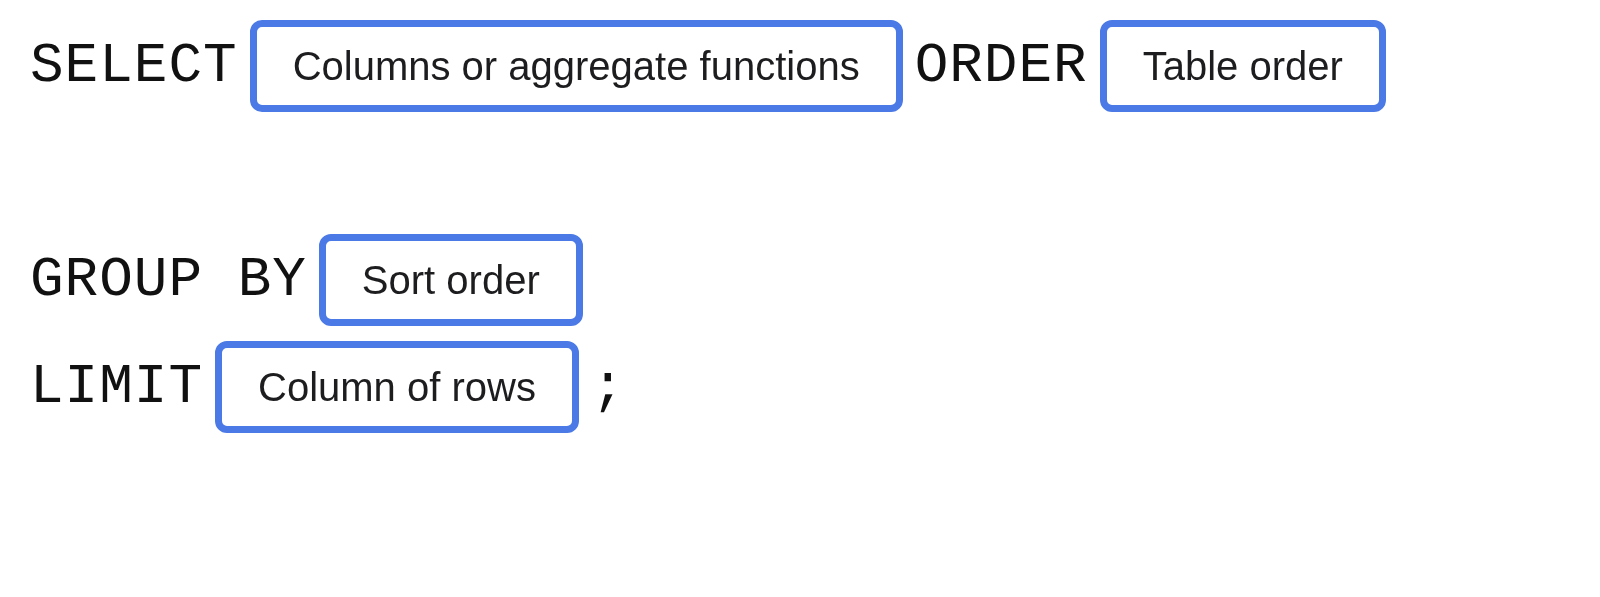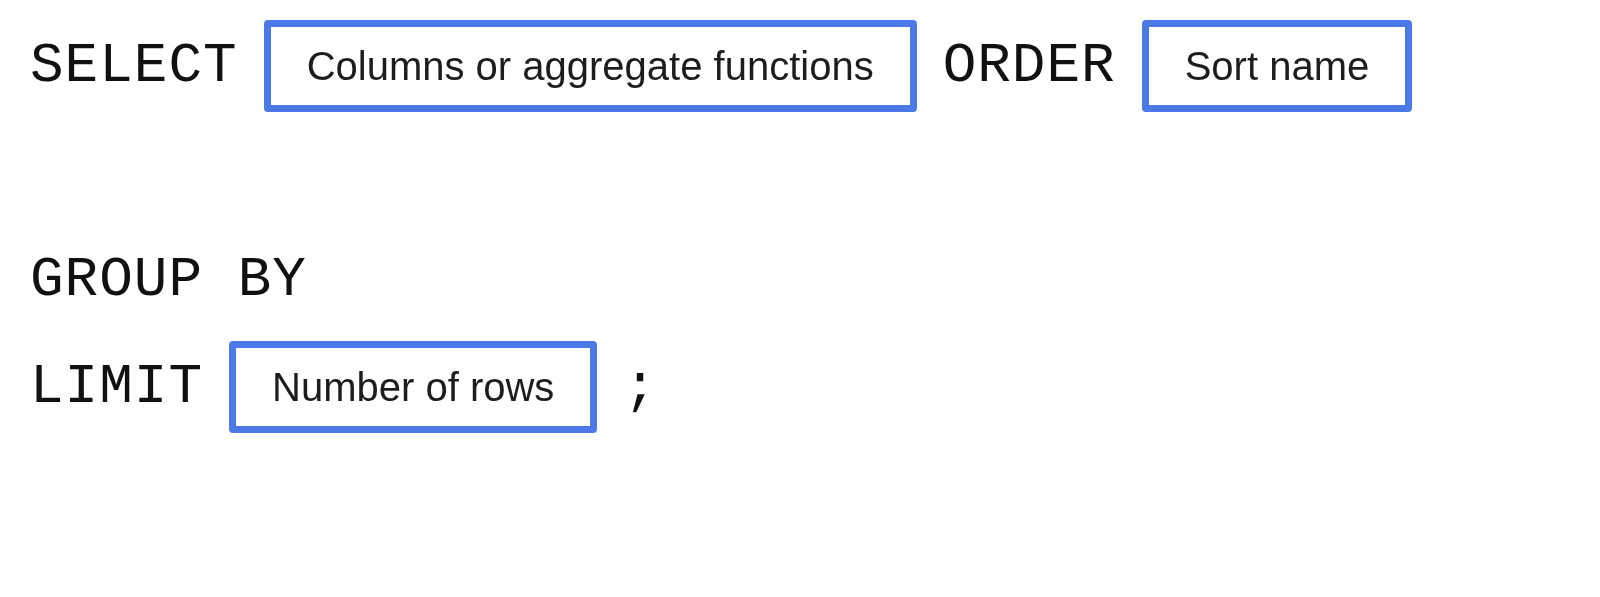--- a/index.html
+++ b/index.html
@@ -22,66 +22,67 @@
   }
   .canvas {
     padding: 19px 10px 0 30px;
     display: flex;
     flex-direction: column;
     gap: 13px;
   }
   .row {
     display: flex;
     align-items: center;
-    gap: 26px;
+    gap: 12px;
     height: 94px;
   }
   .kw {
     font-family: "Liberation Mono", "DejaVu Sans Mono", monospace;
     font-size: 56px;
     line-height: 1;
     color: var(--keyword-text);
     white-space: pre;
     letter-spacing: 1px;
   }
   .pill {
     display: inline-flex;
     align-items: center;
     justify-content: center;
     height: 92px;
     padding: 0 36px;
     border: 7px solid var(--pill-border);
-    border-radius: 4px;
+    border-radius: 12px;
     background: var(--background);
     font-size: 40px;
     font-weight: 500;
     line-height: 1;
     color: var(--pill-text);
     white-space: nowrap;
   }
 </style>
 </head>
 <body>
 
 <div class="canvas">
 
   <div class="row">
     <span class="kw">SELECT</span>
     <span class="pill">Columns or aggregate functions</span>
     <span class="kw">ORDER</span>
-    <span class="pill">Sort name</span>
+    <span class="pill">Table order</span>
   </div>
 
   <div class="row">
   </div>
 
 
   <div class="row">
     <span class="kw">GROUP BY</span>
+    <span class="pill">Sort order</span>
   </div>
 
   <div class="row">
     <span class="kw">LIMIT</span>
-    <span class="pill">Number of rows</span>
+    <span class="pill">Column of rows</span>
     <span class="kw">;</span>
   </div>
 
 </div>
 
 </body></html>

